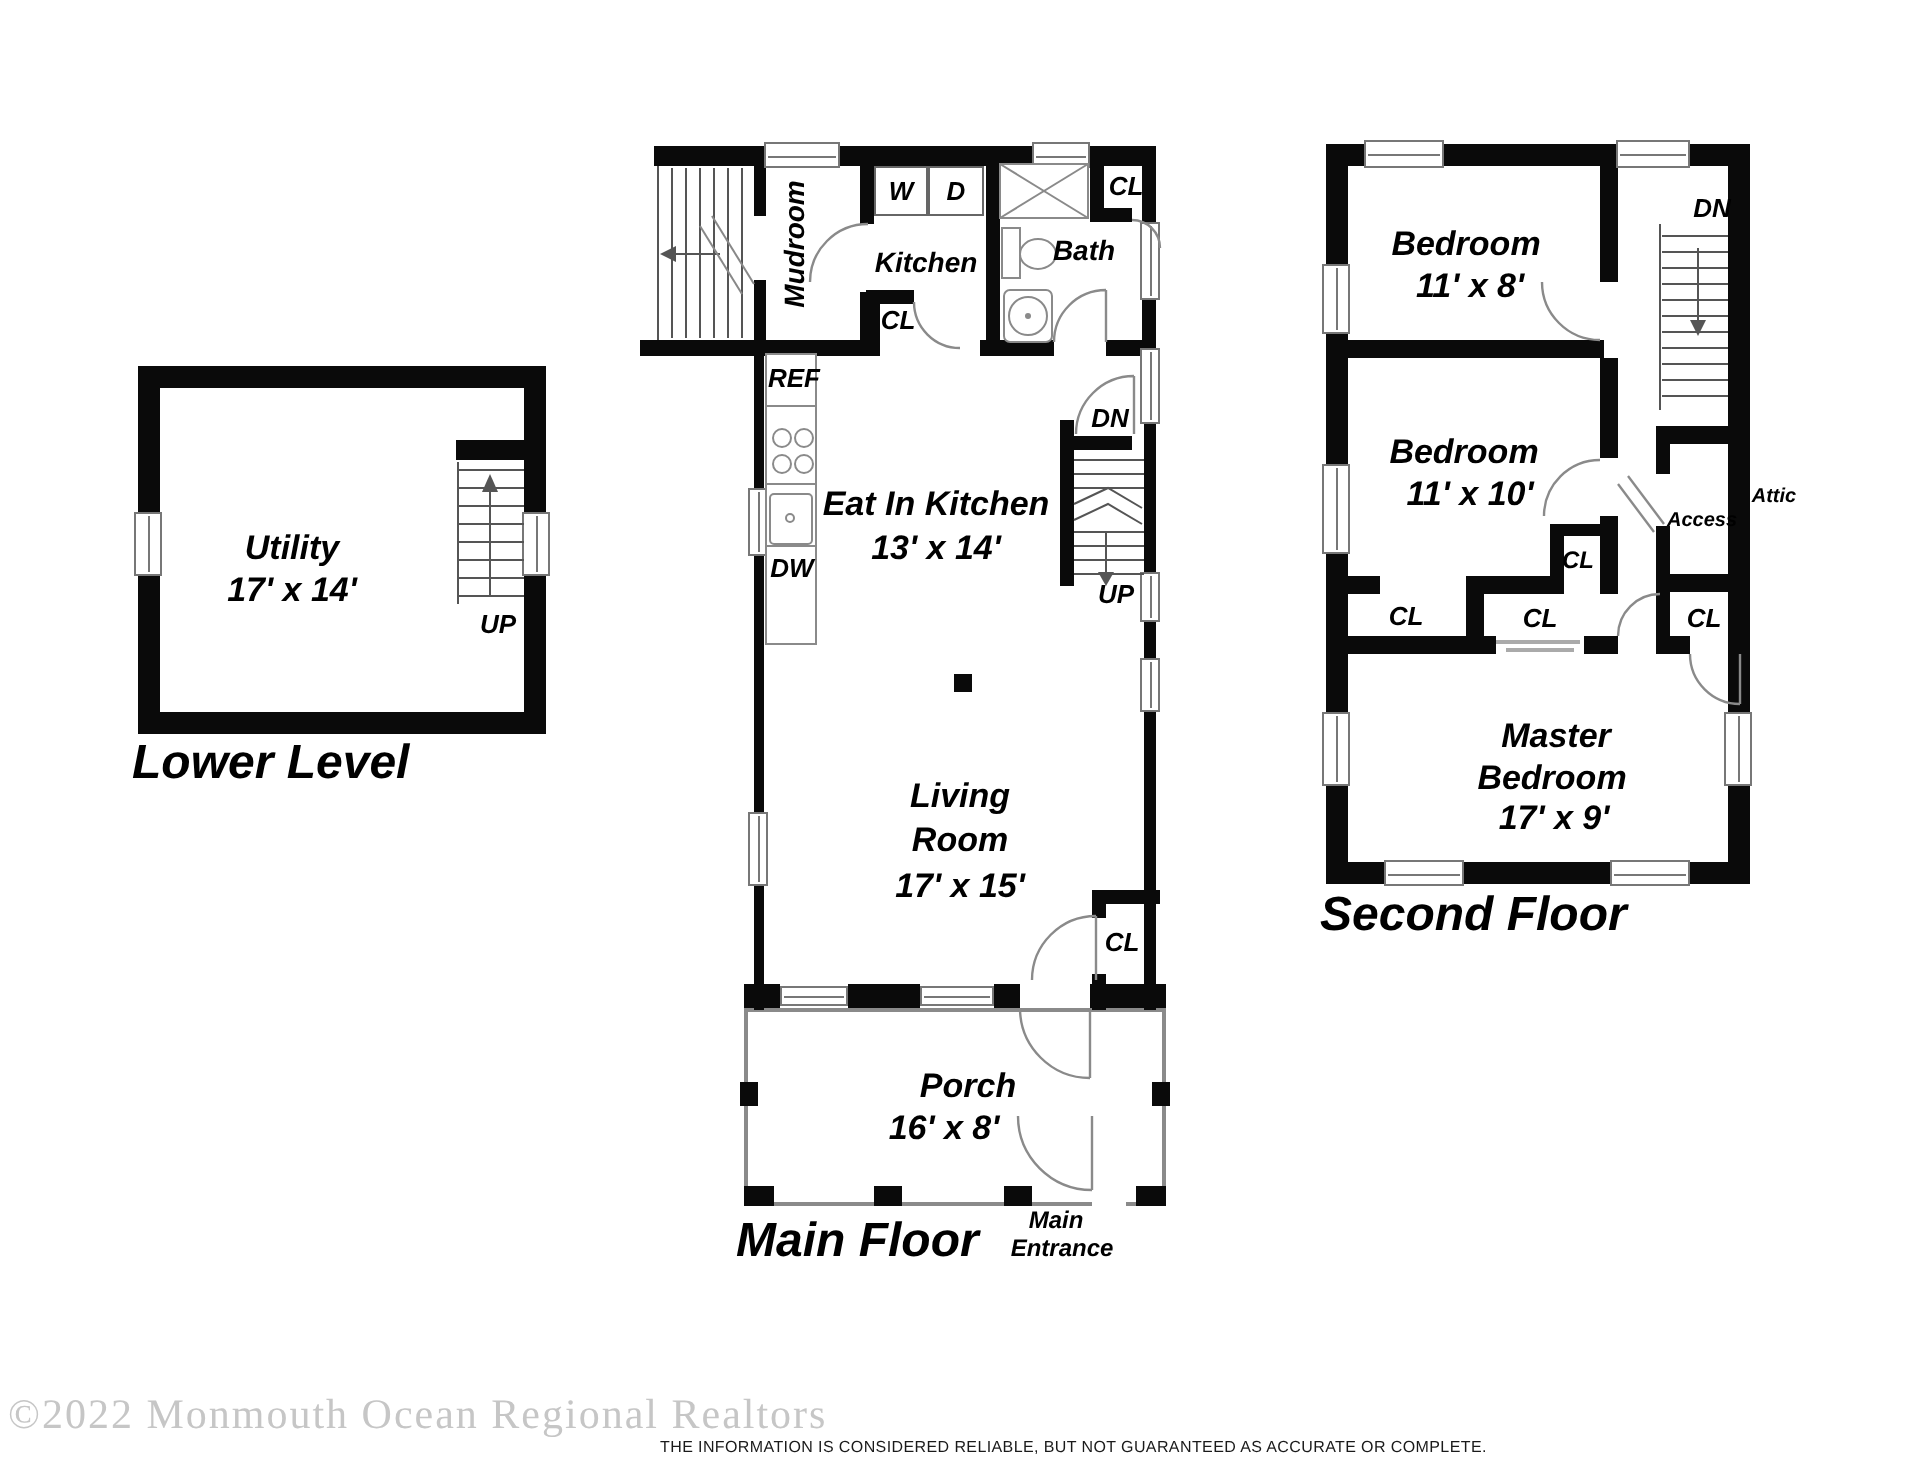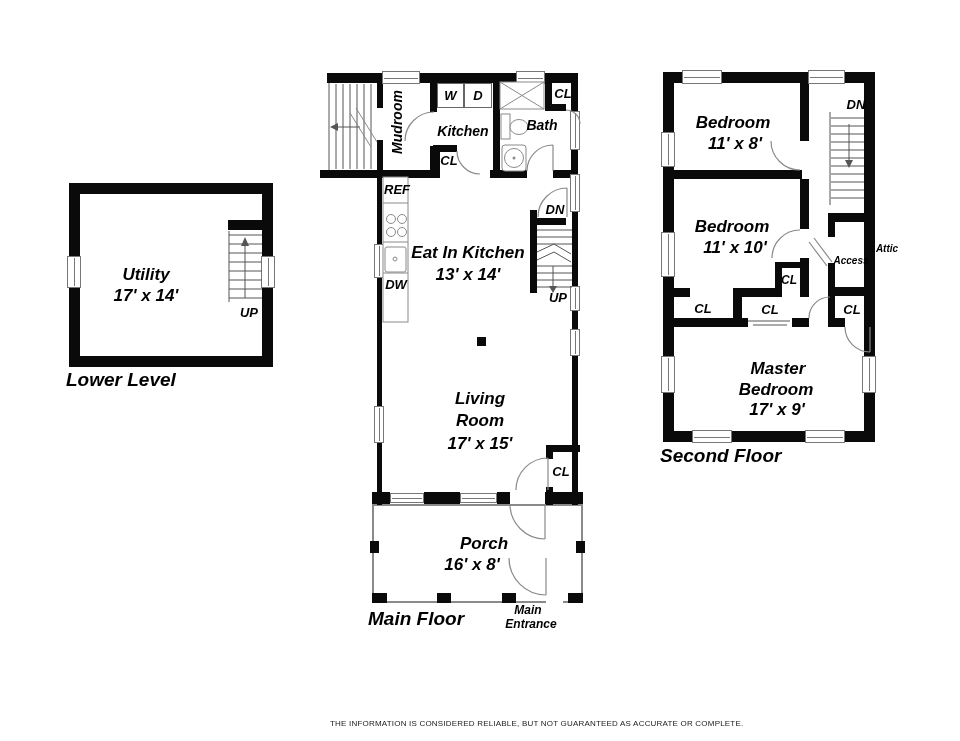--- a/index.html
+++ b/index.html
@@ -9,21 +9,21 @@
   .winv,.winh{position:absolute;background:#fff;border:1px solid #777;box-sizing:border-box;z-index:3;}
   .winv::after{content:"";position:absolute;left:50%;top:1px;bottom:1px;width:1px;background:#777;}
   .winh::after{content:"";position:absolute;top:50%;left:1px;right:1px;height:1px;background:#777;}
   svg.overlay{position:absolute;left:0;top:0;z-index:4;pointer-events:none;}
   .lbl{position:absolute;z-index:5;color:#000;font-weight:bold;font-style:italic;font-size:13px;
        transform:translate(-50%,-50%);white-space:nowrap;line-height:1;}
   .rm{font-size:17px;}
   .sm{font-size:12px;}
   .tiny{font-size:10px;}
   .vert{transform:translate(-50%,-50%) rotate(-90deg);font-size:14px;}
-  .title{position:absolute;z-index:5;color:#000;font-weight:bold;font-style:italic;font-size:19px;white-space:nowrap;line-height:1;}
+  .title{position:absolute;z-index:5;color:#000;font-weight:bold;font-style:italic;font-size:24px;white-space:nowrap;line-height:1;}
   .box{position:absolute;z-index:4;background:#fff;border:1px solid #666;box-sizing:border-box;
        display:flex;align-items:center;justify-content:center;
        font-weight:bold;font-style:italic;font-size:13px;color:#000;}
   .porch-frame{position:absolute;z-index:1;border:2px solid #8a8a8a;box-sizing:border-box;background:#fff;}
   .watermark{position:absolute;z-index:1;font-family:"Liberation Serif",serif;font-size:21px;
              color:#c6c6c6;white-space:nowrap;letter-spacing:1px;}
   .disclaimer{position:absolute;z-index:6;font-size:8px;color:#1a1a1a;white-space:nowrap;letter-spacing:0.2px;}
 </style>
 </head>
 <body>
@@ -194,20 +194,21 @@
   <div class="lbl tiny" style="left:851px;top:261px;">Access</div>
   <div class="lbl sm" style="left:789px;top:280px;">CL</div>
   <div class="lbl" style="left:703px;top:308px;">CL</div>
   <div class="lbl" style="left:770px;top:309px;">CL</div>
   <div class="lbl" style="left:852px;top:309px;">CL</div>
   <div class="lbl rm" style="left:778px;top:368px;">Master</div>
   <div class="lbl rm" style="left:776px;top:389px;">Bedroom</div>
   <div class="lbl rm" style="left:777px;top:409px;">17' x 9'</div>
   <div class="title" style="left:660px;top:446px;">Second Floor</div>
 
+  <div class="watermark" style="left:4px;top:695px;">©2022 Monmouth Ocean Regional Realtors</div>
   <div class="disclaimer" style="left:330px;top:709px;margin-top:36px;">THIS INFORMATION IS FOR ADVERTISEMENT PURPOSE ONLY.</div>
   <div class="disclaimer" style="left:330px;top:719px;">THE INFORMATION IS CONSIDERED RELIABLE, BUT NOT GUARANTEED AS ACCURATE OR COMPLETE.</div>
 <div class="wall" style="left: 69px; top: 183px; width: 204px; height: 11px;"></div>
     <div class="wall" style="left: 69px; top: 356px; width: 204px; height: 11px;"></div>
     <div class="wall" style="left: 69px; top: 183px; width: 11px; height: 184px;"></div>
     <div class="wall" style="left: 262px; top: 183px; width: 11px; height: 184px;"></div>
     <div class="wall" style="left: 228px; top: 220px; width: 34px; height: 10px;"></div>
     <div class="wall" style="left: 327px; top: 73px; width: 251px; height: 10px;"></div>
     <div class="wall" style="left: 320px; top: 170px; width: 58px; height: 8px;"></div>
     <div class="wall" style="left: 377px; top: 83px; width: 6px; height: 25px;"></div>

